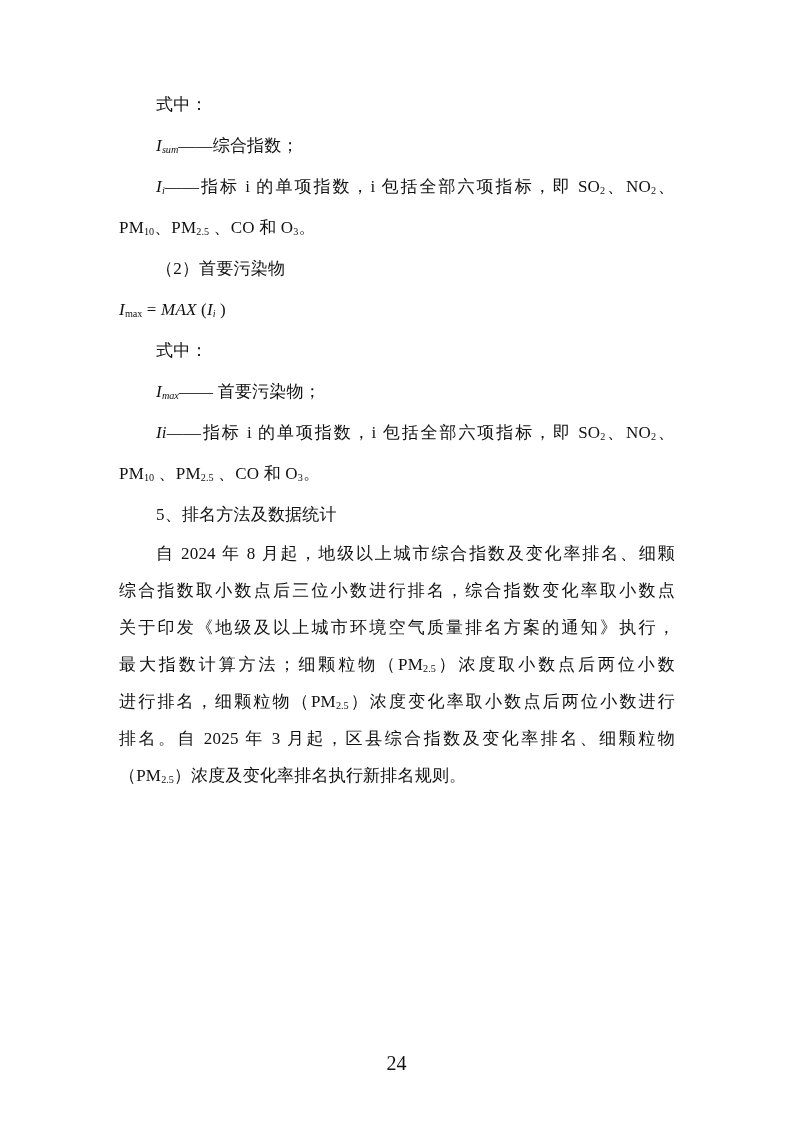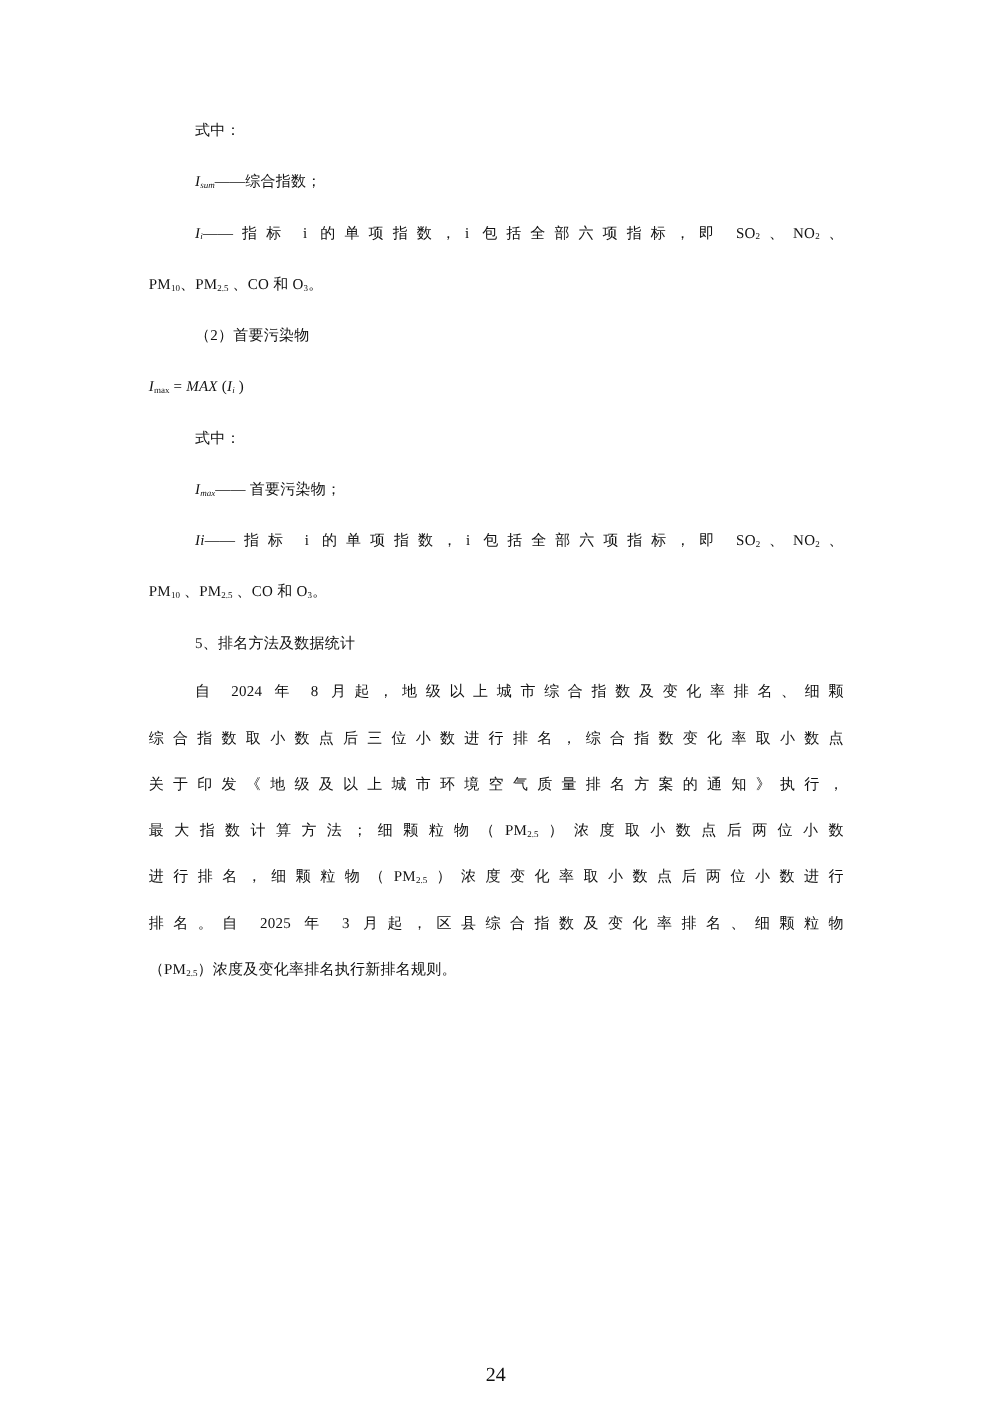--- a/index.html
+++ b/index.html
@@ -18,21 +18,21 @@
     position: relative;
     width: 793px;
     height: 1122px;
     box-sizing: border-box;
     padding: 84px 118px 0 119px;
     background: #ffffff;
   }
   .section { display: block; }
   .line {
     margin: 0;
-    font-size: 12px;
+    font-size: 17px;
     letter-spacing: 0.2px;
     white-space: pre-wrap;
   }
   .section-a .line { line-height: 41px; }
   .section-b .line { line-height: 37px; }
   .line.indent { text-indent: 37px; }
   .line.justify {
     text-align: justify;
     text-align-last: justify;
   }
@@ -41,23 +41,23 @@
     font-size: 0.6em;
     vertical-align: -0.22em;
     line-height: 0;
     letter-spacing: 0;
     text-align: right;
   }
   .page-number {
     position: absolute;
     left: 0;
     right: 0;
-    top: 1092px;
+    top: 1052px;
     text-align: center;
-    font-size: 16px;
+    font-size: 20px;
     color: #111111;
   }
 </style>
 </head>
 <body>
 
 <main class="doc">
   <div class="section section-a">
       <p class="line indent"><span>式中：</span></p>
       <p class="line indent"><span class="it">I</span><sub class="sub it">sum</sub><span>——综合指数；</span></p>

